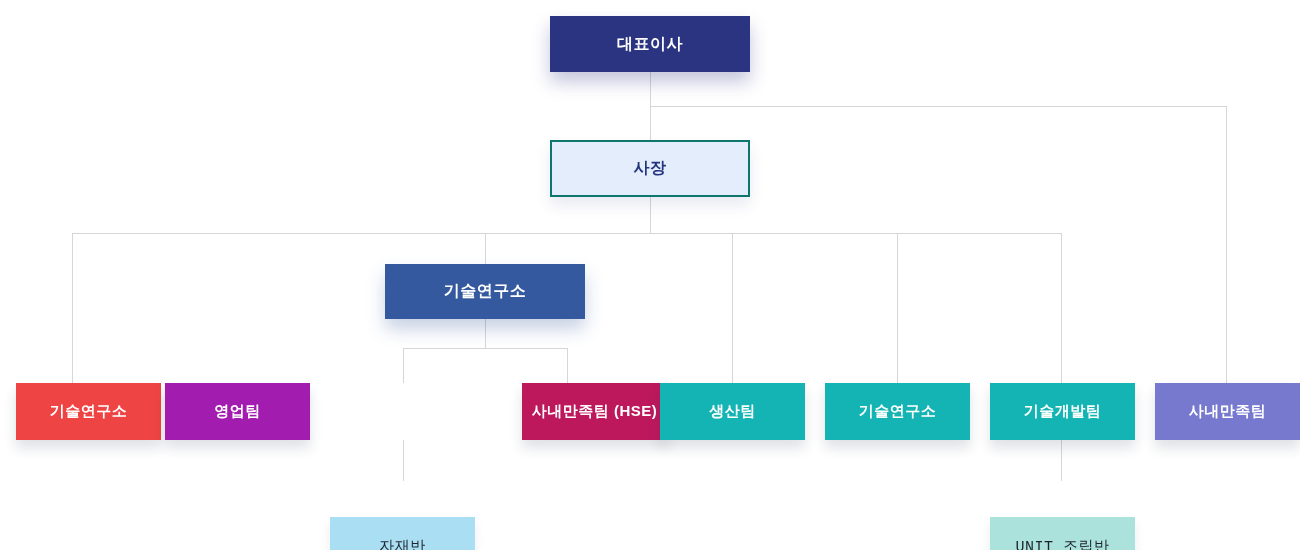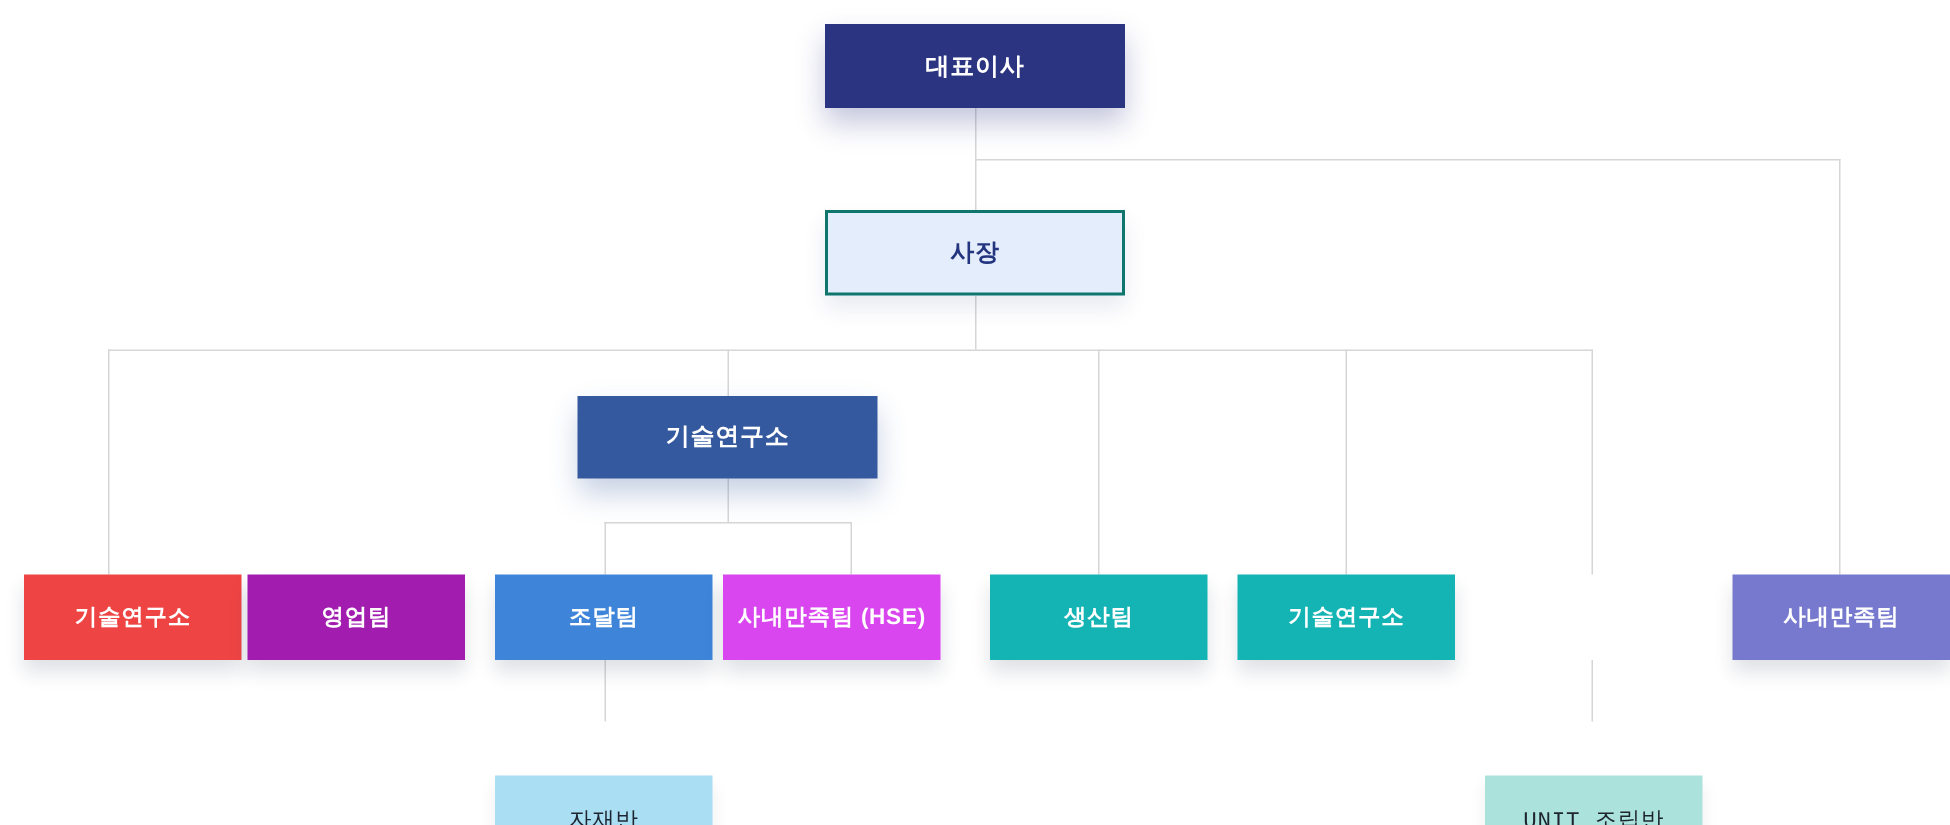--- a/index.html
+++ b/index.html
@@ -41,21 +41,21 @@
     background: #35599e; color: #ffffff; font-size: 16px;
     box-shadow: 0 10px 18px rgba(53, 89, 158, 0.28);
   }
   .dept {
     top: 383px; width: 145px; height: 57px; color: #ffffff;
     box-shadow: 0 8px 12px rgba(30, 40, 70, 0.14);
   }
   .dept-0 { left: 16px;    background: #ef4444; }
   .dept-1 { left: 165px;  background: #a21caf; }
   .dept-2 { left: 330px;  background: #3e85d9; }
-  .dept-3 { left: 482px;  background: #d946ef; }
+  .dept-3 { left: 522px;  background: #be185d; }
   .dept-4 { left: 660px;  background: #14b4b4; }
   .dept-5 { left: 825px;  background: #14b4b4; }
   .dept-6 { left: 990px;  background: #14b4b4; }
   .dept-7 { left: 1155px; background: #7679ce; }
   .sub {
     top: 481px; width: 145px; height: 58px;
     color: #1d2430; font-weight: 500;
     box-shadow: 0 6px 10px rgba(30, 40, 70, 0.08);
     margin-top: 36px;
   }
@@ -85,22 +85,22 @@
   <div class="line" style="left:1061px;top:440px; width:1px;  height:41px;"></div>
 
   <div class="node ceo">대표이사</div>
 
   <div class="node president">사장</div>
 
   <div class="node exec">기술연구소</div>
 
   <div class="node dept dept-0">기술연구소</div>
   <div class="node dept dept-1">영업팀</div>
-  <div class="node dept dept-2">조달팀</div>
   <div class="node dept dept-3">사내만족팀 (HSE)</div>
   <div class="node dept dept-4">생산팀</div>
   <div class="node dept dept-5">기술연구소</div>
+  <div class="node dept dept-6">기술개발팀</div>
   <div class="node dept dept-7">사내만족팀</div>
 
   <div class="node sub sub-0">자재반</div>
   <div class="node sub sub-1">UNIT 조립반</div>
 
 </div>
 
 </body></html>

